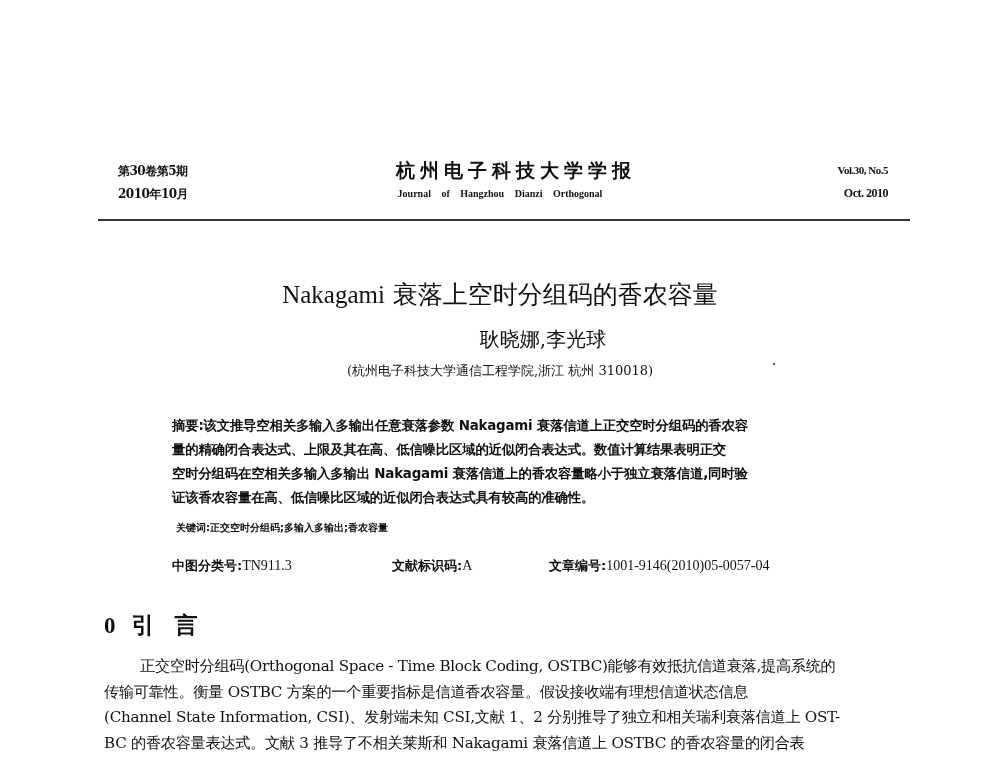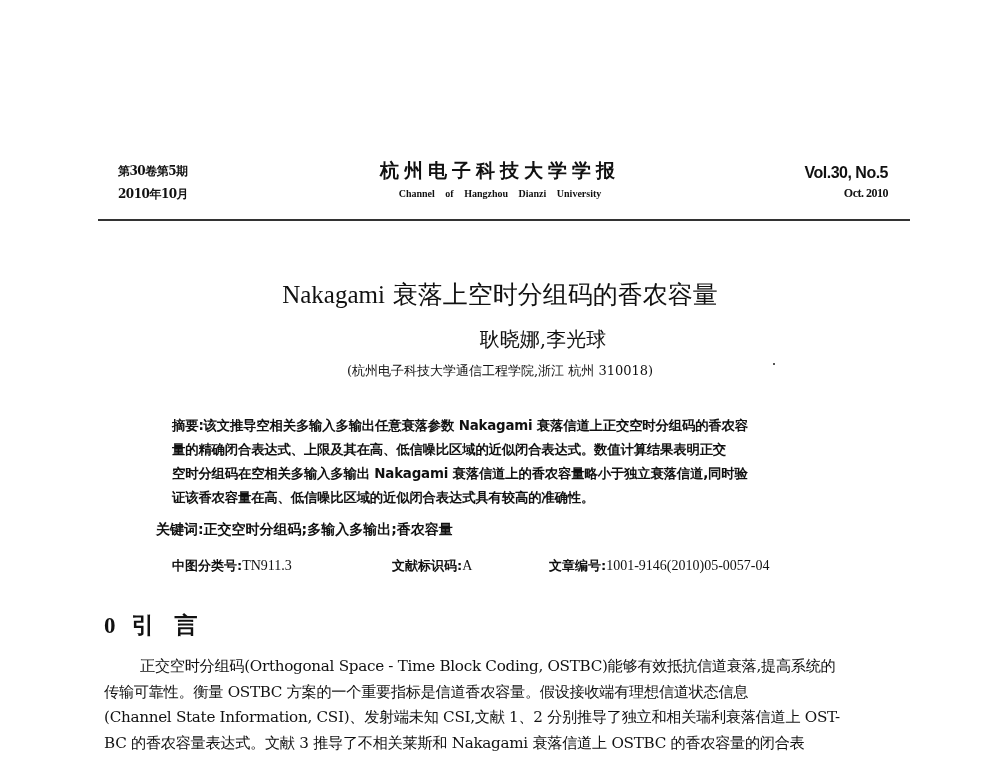--- a/index.html
+++ b/index.html
@@ -13,57 +13,57 @@
       position: relative;
       overflow: hidden;
       color: #111111;
       font-family: "DejaVu Serif", "Liberation Serif", serif;
     }
     .abs { position: absolute; white-space: nowrap; }
 
     
     .hdr-left-1 { left: 118px; top: 163px; font-size: 12px; font-weight: bold; letter-spacing: -0.5px; }
     .hdr-left-2 { left: 118px; top: 186px; font-size: 12px; font-weight: bold; letter-spacing: -0.5px; text-align: center; }
-    .hdr-center-1 { left: 380px; top: 158px; width: 240px; text-align: center; font-size: 19px; font-weight: bold; letter-spacing: 5px; }
+    .hdr-center-1 { left: 396px; top: 158px; width: 240px; text-align: center; font-size: 19px; font-weight: bold; letter-spacing: 5px; }
     .hdr-center-2 { left: 380px; top: 188px; width: 240px; text-align: center; font-size: 10px; font-weight: bold; word-spacing: 8px; font-family: "Liberation Serif", serif; }
-    .hdr-right-1 { right: 112px; top: 164px; font-size: 16px; font-weight: bold; font-family: Liberation Sans, sans-serif; letter-spacing: -0.5px; }
+    .hdr-right-1 { right: 112px; top: 164px; font-size: 11px; font-weight: bold; font-family: Liberation Serif, serif; letter-spacing: -0.5px; }
     .hdr-right-2 { right: 112px; top: 186px; font-size: 12px; font-weight: bold; font-family: "Liberation Serif", serif; letter-spacing: -0.5px; }
     .rule { position: absolute; left: 98px; top: 219px; width: 812px; height: 2px; background: #333; }
 
     
     .title { left: 0; top: 278px; width: 1000px; text-align: center; font-size: 25px; }
     .title .latin { font-family: "Liberation Serif", serif; font-size: 25px; }
     .authors { left: 0; top: 326px; width: 1000px; text-align: center; font-size: 20px; font-family: "DejaVu Serif", serif; margin-left: 43px; }
     .affil { left: 0; top: 362px; width: 1000px; text-align: center; font-size: 13px; font-weight: normal; }
     .speck { position: absolute; left: 773px; top: 363px; width: 2px; height: 2px; background: #555; }
 
     
     .abstract { position: absolute; left: 172px; top: 414px; width: 660px; font-size: 13.4px; line-height: 24px; font-weight: bold; font-family: "DejaVu Sans", sans-serif; }
     .abstract .line { display: block; white-space: nowrap; letter-spacing: -0.2px; }
     .abstract .lbl { font-weight: bold; }
     .meta-row { position: absolute; top: 557px; font-size: 13px; font-weight: bold; font-family: "DejaVu Sans", sans-serif; }
     .meta-row .val { font-family: "Liberation Serif", serif; font-weight: normal; font-size: 14px; }
-    .keywords { position: absolute; left: 156px; top: 521px; font-size: 14px; font-weight: bold; font-family: "DejaVu Sans", sans-serif; }
+    .keywords { position: absolute; left: 176px; top: 521px; font-size: 10px; font-weight: bold; font-family: "DejaVu Sans", sans-serif; }
 
     
     .section { left: 104px; top: 610px; font-size: 23px; font-weight: bold; font-family: "DejaVu Sans", sans-serif; }
     .section .num { font-family: "Liberation Serif", serif; margin-right: 16px; }
     .section .ch { margin-right: 20px; }
 
     .body-text { position: absolute; left: 104px; top: 654px; width: 800px; font-size: 15.2px; line-height: 25.5px; font-family: "DejaVu Serif", serif; }
     .body-text .line { display: block; white-space: nowrap; letter-spacing: -0.3px; }
     .body-text .indent { padding-left: 36px; }
   </style>
 </head>
 <body>
 
 <div class="abs hdr-left-1">第30卷第5期</div>
 <div class="abs hdr-left-2">2010年10月</div>
 <div class="abs hdr-center-1">杭州电子科技大学学报</div>
-<div class="abs hdr-center-2">Channel of Hangzhou Dianzi University</div>
+<div class="abs hdr-center-2">Journal of Hangzhou Dianzi Orthogonal</div>
 <div class="abs hdr-right-1">Vol.30, No.5</div>
 <div class="abs hdr-right-2">Oct. 2010</div>
 <div class="rule"></div>
 
 <div class="abs title">
   <span class="latin">Nakagami</span><span> 衰落上空时分组码的香农容量</span>
 </div>
 <div class="abs authors">耿晓娜,李光球</div>
 <div class="abs affil">(杭州电子科技大学通信工程学院,浙江 杭州 310018)</div>
 <div class="speck"></div>

